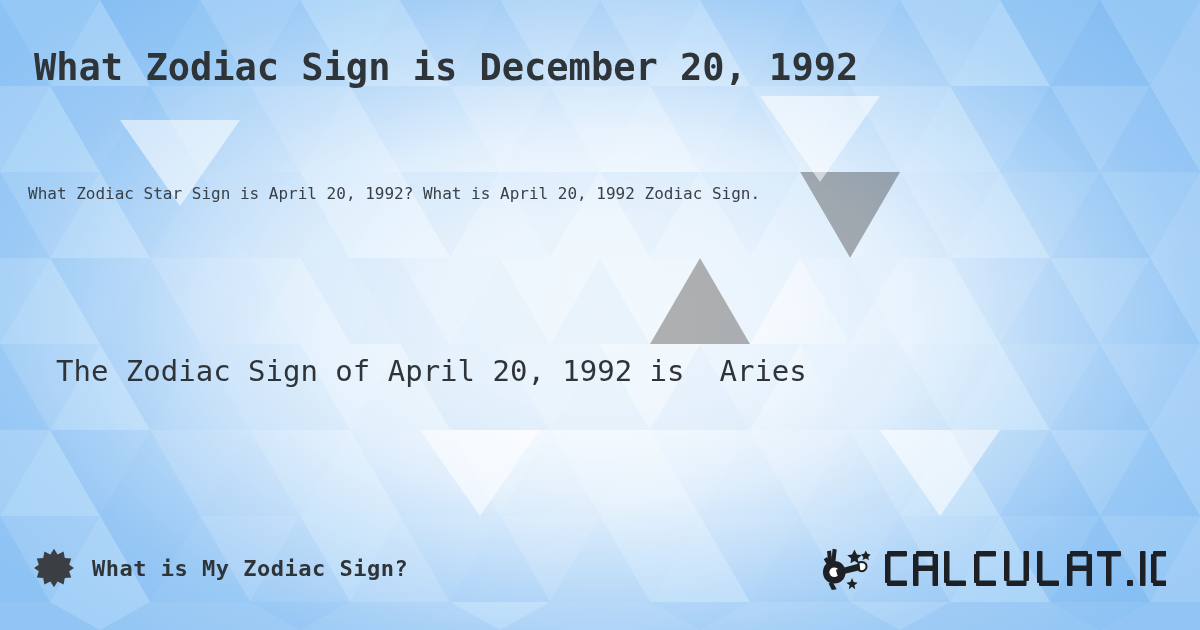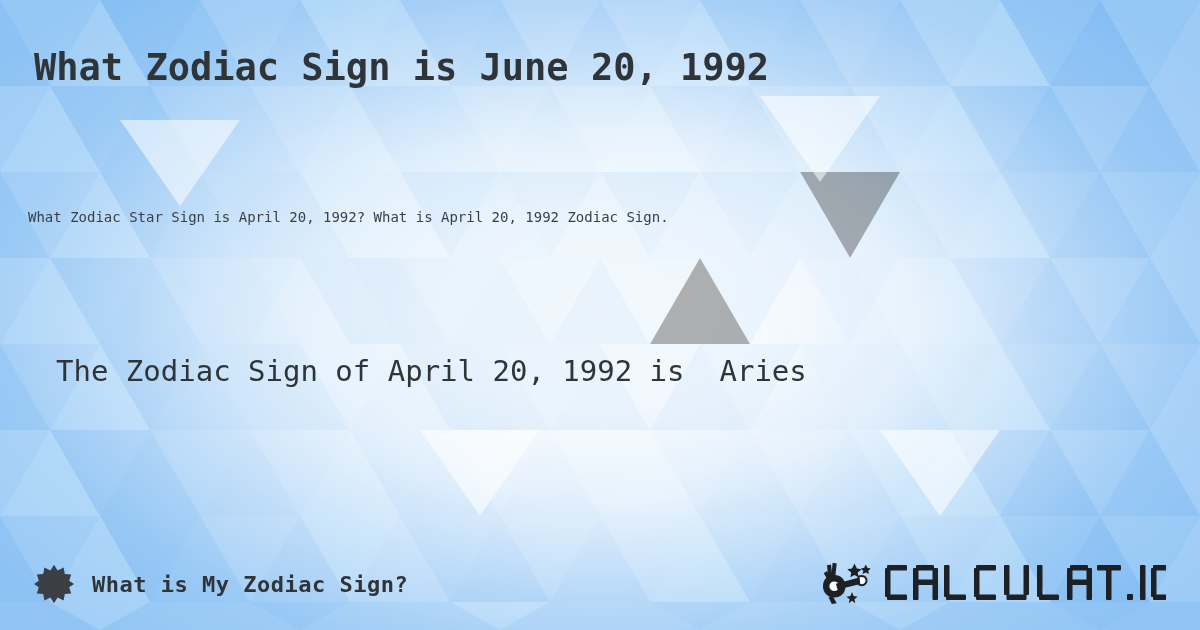--- a/index.html
+++ b/index.html
@@ -75,25 +75,24 @@
     color: #2f3439;
     letter-spacing: 0px;
     white-space: nowrap;
   }
 
   .desc {
     position: absolute;
     left: 28px;
     top: 182px;
     width: 1140px;
-    font-size: 14px;
+    font-size: 16px;
     font-weight: normal;
     color: #3a4047;
     line-height: 1.55;
-    margin-top: 25px;
   }
 
   .result {
     position: absolute;
     left: 56px;
     top: 354px;
     font-size: 29px;
     font-weight: normal;
     color: #2f3439;
     white-space: pre;
@@ -101,21 +100,21 @@
 
   
   .footer {
     position: absolute;
     left: 0;
     right: 0;
     bottom: 26px;
     height: 56px;
     padding: 0 34px;
     display: flex;
-    align-items: flex-end;
+    align-items: flex-start;
     justify-content: space-between;
   }
 
   .footer-left {
     display: flex;
     align-items: center;
     gap: 18px;
   }
 
   .burst-icon {
@@ -405,21 +404,21 @@
     <g opacity="0.55">
       <polygon points="120,120 240,120 180,206" fill="#ffffff"></polygon>
       <polygon points="760,96 880,96 820,182" fill="#ffffff"></polygon>
       <polygon points="420,430 540,430 480,516" fill="#ffffff"></polygon>
       <polygon points="880,430 1000,430 940,516" fill="#ffffff"></polygon>
     </g>
   </svg>
 
   <div id="content">
 
-    <div class="title">What Zodiac Sign is June 20, 1992</div>
+    <div class="title">What Zodiac Sign is December 20, 1992</div>
 
     <div class="desc">What Zodiac Star Sign is April 20, 1992? What is April 20, 1992 Zodiac Sign.</div>
 
     <div class="result">The Zodiac Sign of April 20, 1992 is  Aries</div>
 
     <div class="footer">
 
       <div class="footer-left">
         <svg class="burst-icon" viewBox="0 0 100 100">
           <polygon fill="#3b3f44" points="50,2 59,16 74,9 77,25 93,26 88,42 100,50 88,58 93,74 77,75 74,91 59,84 50,98 41,84 26,91 23,75 7,74 12,58 0,50 12,42 7,26 23,25 26,9 41,16"></polygon>

